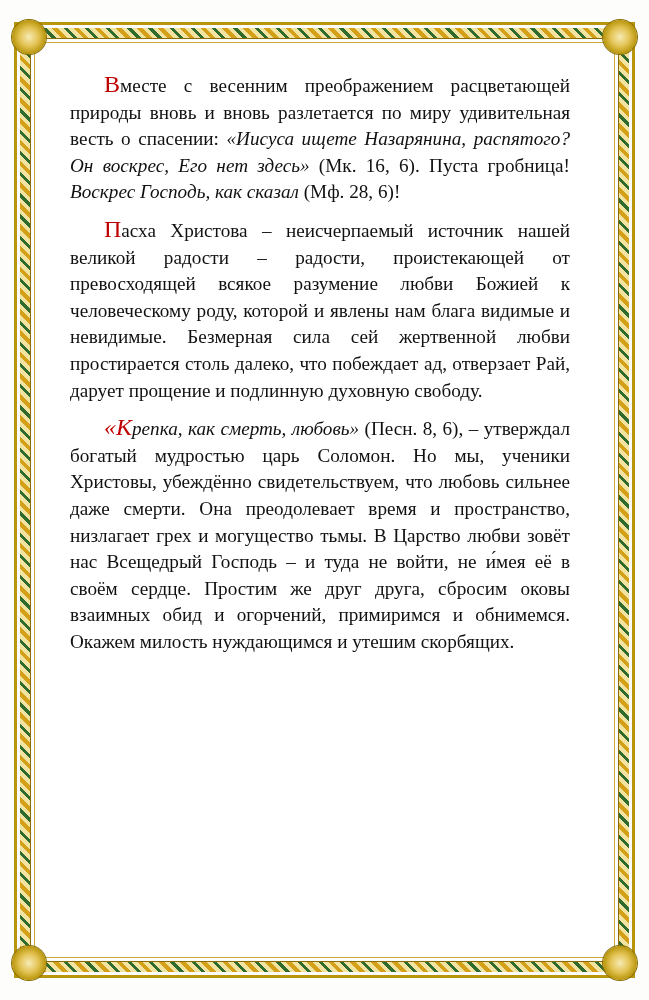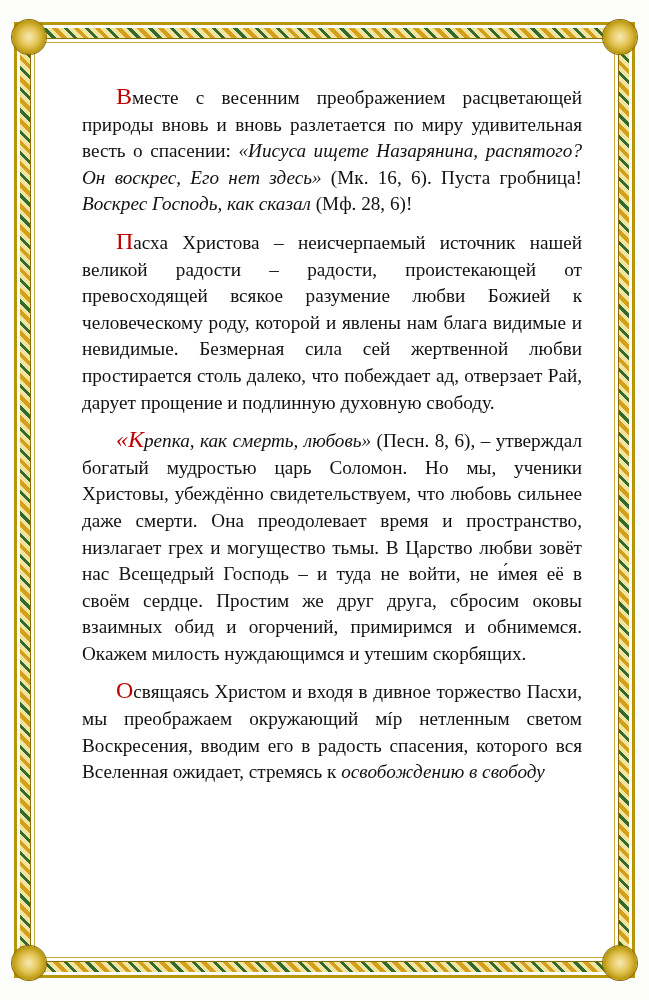--- a/index.html
+++ b/index.html
@@ -85,25 +85,24 @@
     box-shadow: 0 0 0 1px #8a6c06;
   }
   .corner.tl { left: 12px;  top: 20px; }
   .corner.tr { right: 12px; top: 20px; }
   .corner.bl { left: 12px;  bottom: 20px; }
   .corner.br { right: 12px; bottom: 20px; }
 
   .content {
     position: absolute;
     left: 70px;
-    top: 84px;
+    top: 72px;
     width: 500px;
     bottom: 72px;
     overflow: hidden;
-    margin-left: 12px;
   }
 
   p.para {
     margin: 0 0 11px 0;
     font-size: 19.2px;
     line-height: 26.6px;
     text-align: justify;
     text-indent: 34px;
     color: #111111;
     hyphens: manual;
@@ -147,18 +146,15 @@
     </p>
 
     <p class="para">
       <span class="dropcap">П</span><span>асха Христова – неисчерпаемый источник нашей великой радости – радости, проистекающей от превосходящей всякое разумение любви Божией к человеческому роду, которой и явлены нам блага видимые и невидимые. Безмерная сила сей жертвенной любви простирается столь далеко, что побеждает ад, отверзает Рай, дарует прощение и подлинную духовную свободу.</span>
     </p>
 
     <p class="para">
       <span class="ital-red-cap">«</span><span class="ital-red-cap">К</span><span class="ital">репка, как смерть, любовь»</span><span> (Песн. 8, 6), – утверждал богатый мудростью царь Соломон. Но мы, ученики Христовы, убеждённо свидетельствуем, что любовь сильнее даже смерти. Она преодолевает время и пространство, низлагает грех и могущество тьмы. В Царство любви зовёт нас Всещедрый Господь – и туда не войти, не и́мея её в своём сердце. Простим же друг друга, сбросим оковы взаимных обид и огорчений, примиримся и обнимемся. Окажем милость нуждающимся и утешим скорбящих.</span>
     </p>
 
-    <p class="para">
-      <span class="dropcap">О</span><span>свящаясь Христом и входя в дивное торжество Пасхи, мы преображаем окружающий мíр нетленным светом Воскресения, вводим его в радость спасения, которого вся Вселенная ожидает, стремясь к </span><span class="ital">освобождению в свободу</span>
-    </p>
 
   </div>
 </div>
 
 </body></html>

